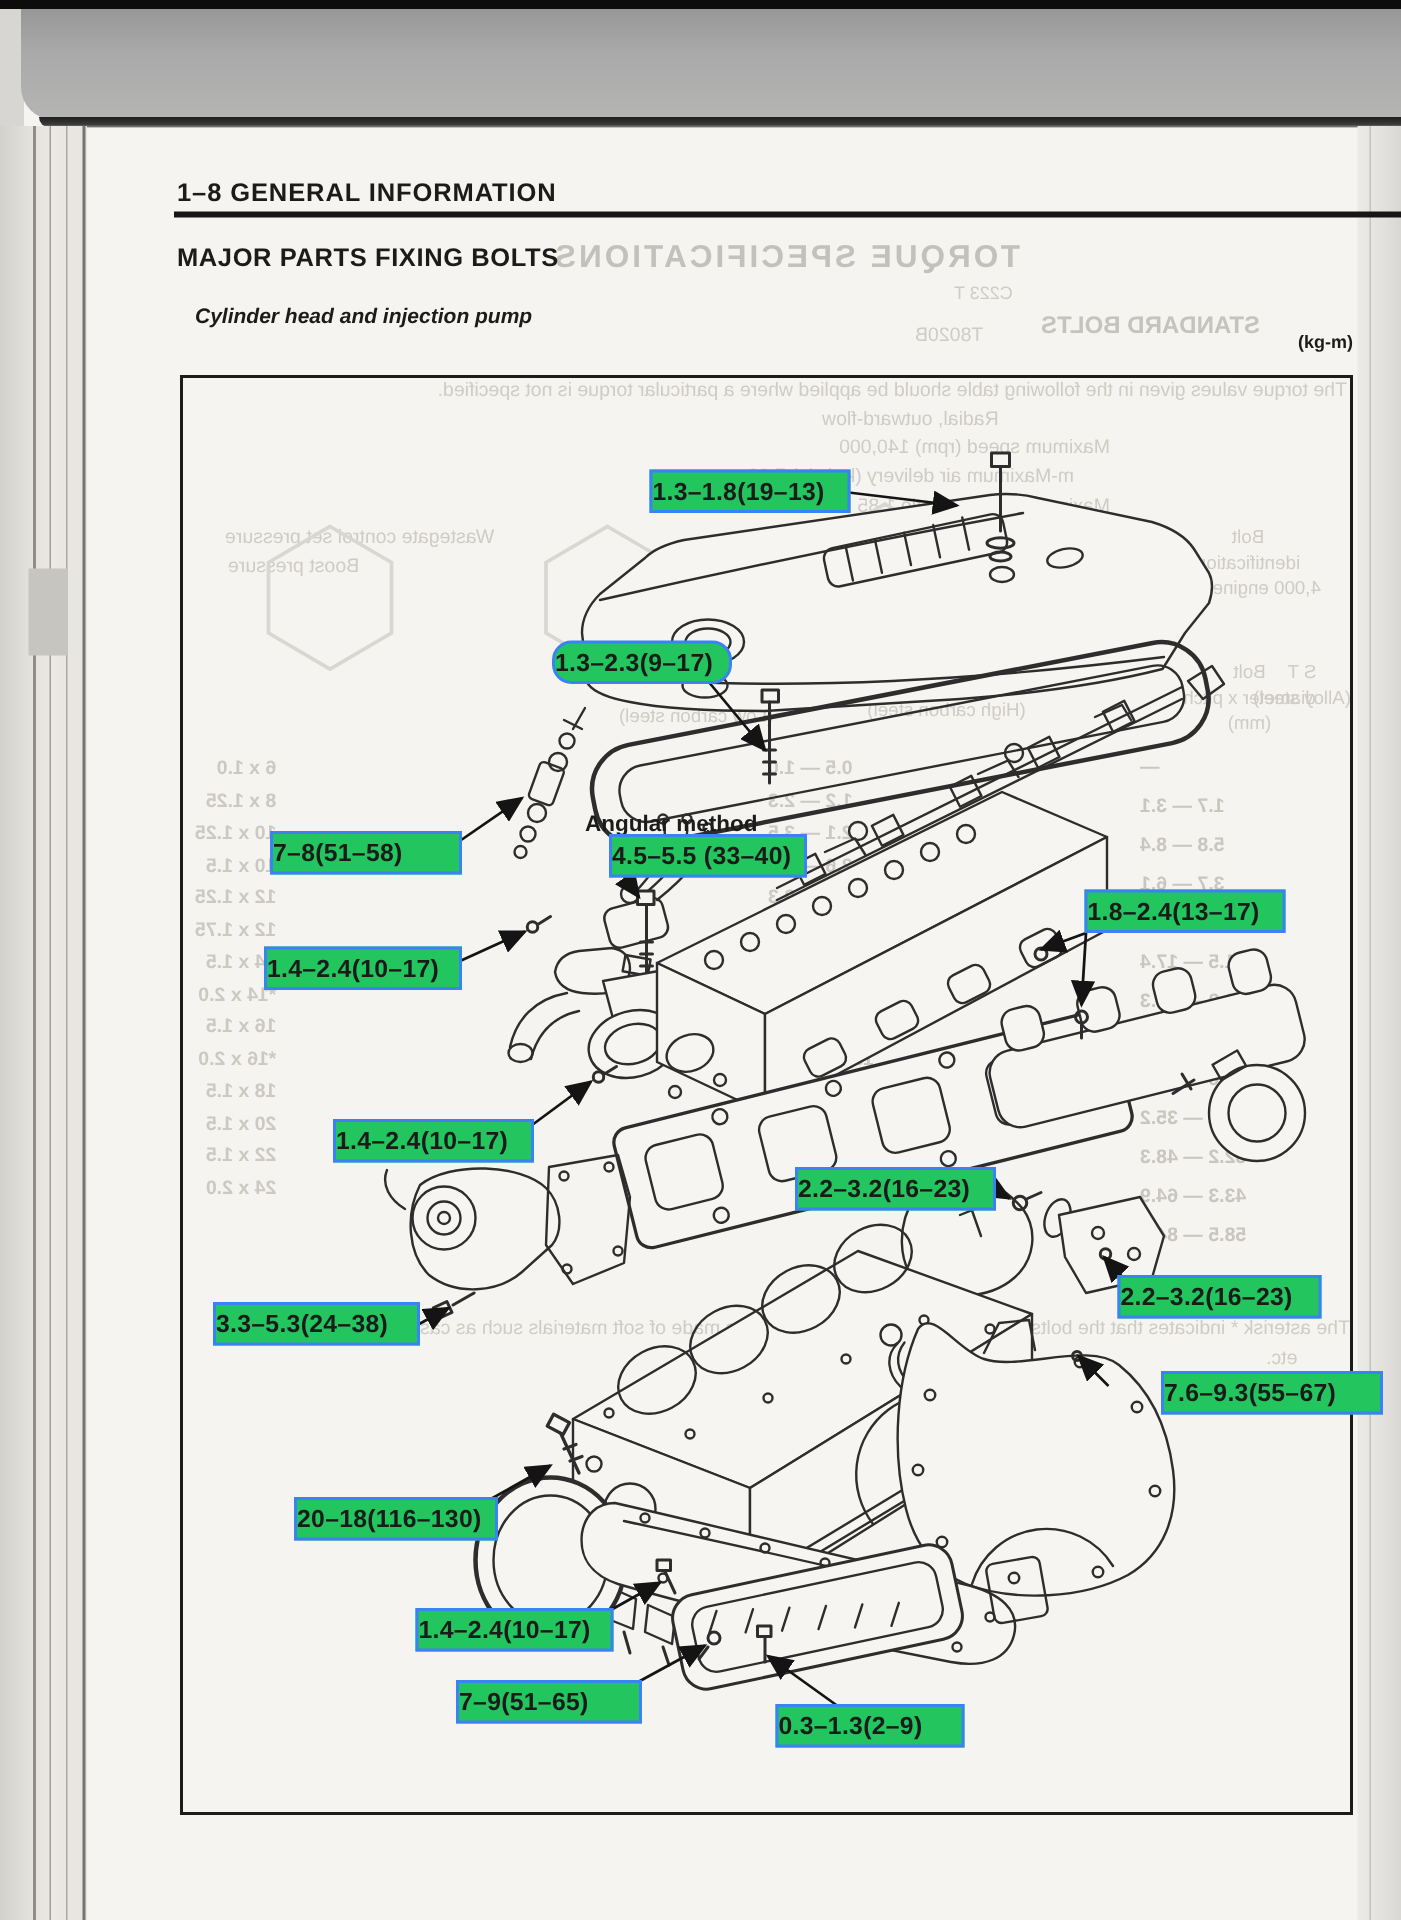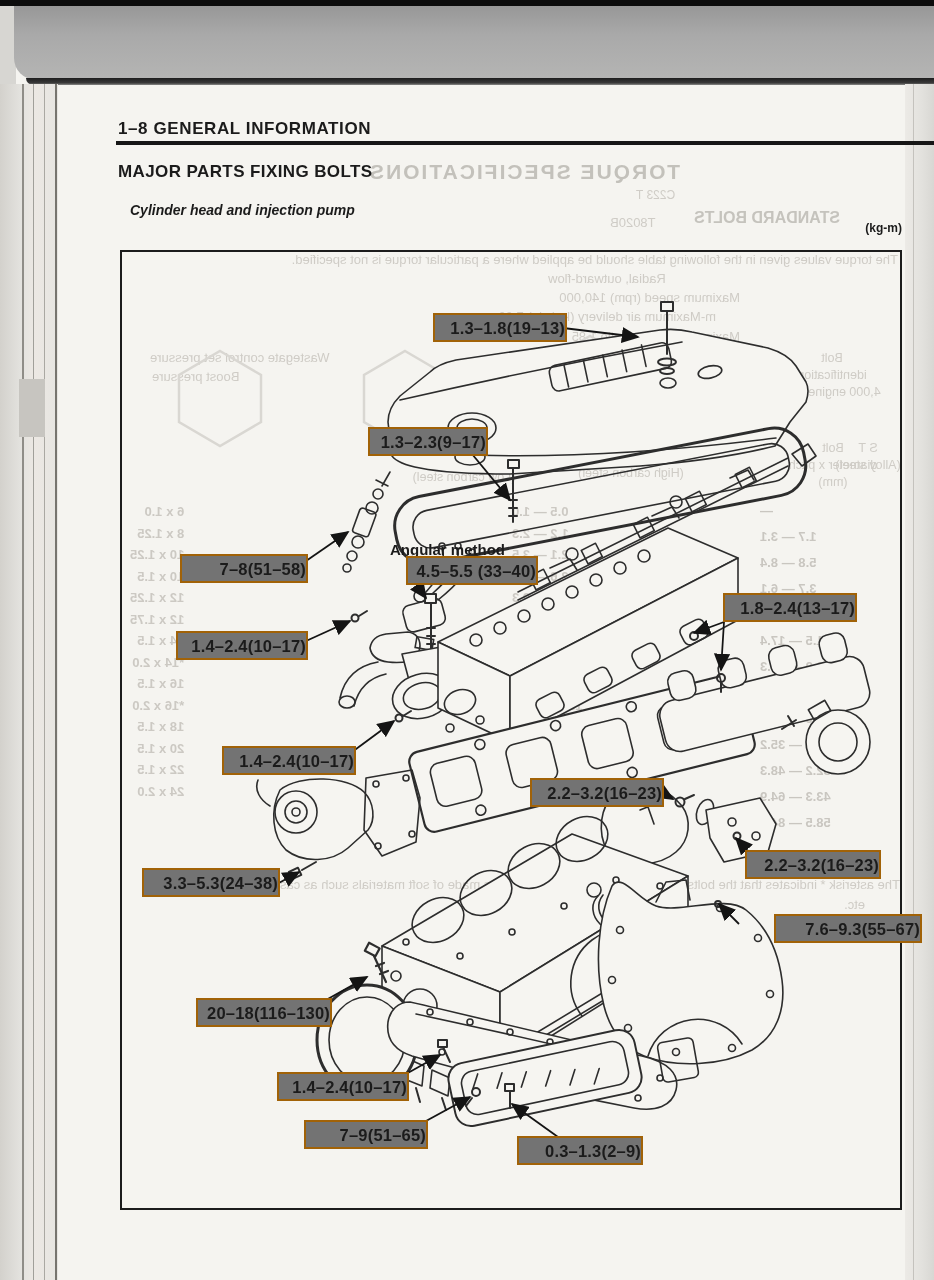--- a/index.html
+++ b/index.html
@@ -59,24 +59,24 @@
   .hdr-rule{position:absolute;left:116px;top:141px;width:818px;height:4px;background:#161616;}
   .title{position:absolute;left:118px;top:162px;font-size:17px;font-weight:bold;letter-spacing:.4px;}
   .subtitle{position:absolute;left:130px;top:202px;font-size:14px;font-weight:bold;font-style:italic;}
   .unit{position:absolute;left:790px;top:221px;width:112px;text-align:right;font-size:12px;font-weight:bold;}
 
   
   .figure-box{position:absolute;left:120px;top:250px;width:778px;height:956px;
     border:2.5px solid #1c1c1c;background:transparent;}
   .art{position:absolute;left:120px;top:250px;width:780px;height:958px;}
 
-  .lbl{position:absolute;border:2px solid #a16207;background:#737373;text-align:right;
+  .lbl{position:absolute;border:2px solid #3b82f6;background:#22c55e;text-align:left;
     font-weight:bold;font-size:16.5px;padding:3px 0 2px 0;letter-spacing:.2px;line-height:20px;}
   .lbl1{left:433px;top:313px;width:130px;}
-  .lbl2{left:368px;top:427px;width:116px;}
+  .lbl2{left:368px;top:427px;width:116px;border-radius:13px;}
   .lbl3{left:180px;top:554px;width:124px;}
   .lbl4{left:406px;top:556px;width:128px;}
   .lbl5{left:176px;top:631px;width:128px;}
   .lbl6{left:723px;top:593px;width:130px;}
   .lbl7{left:222px;top:746px;width:130px;}
   .lbl8{left:530px;top:778px;width:130px;}
   .lbl9{left:745px;top:850px;width:132px;}
   .lbl10{left:738px;top:914px;width:144px;margin-left:36px;}
   .lbl11{left:142px;top:868px;width:134px;}
   .lbl12{left:196px;top:998px;width:132px;}

